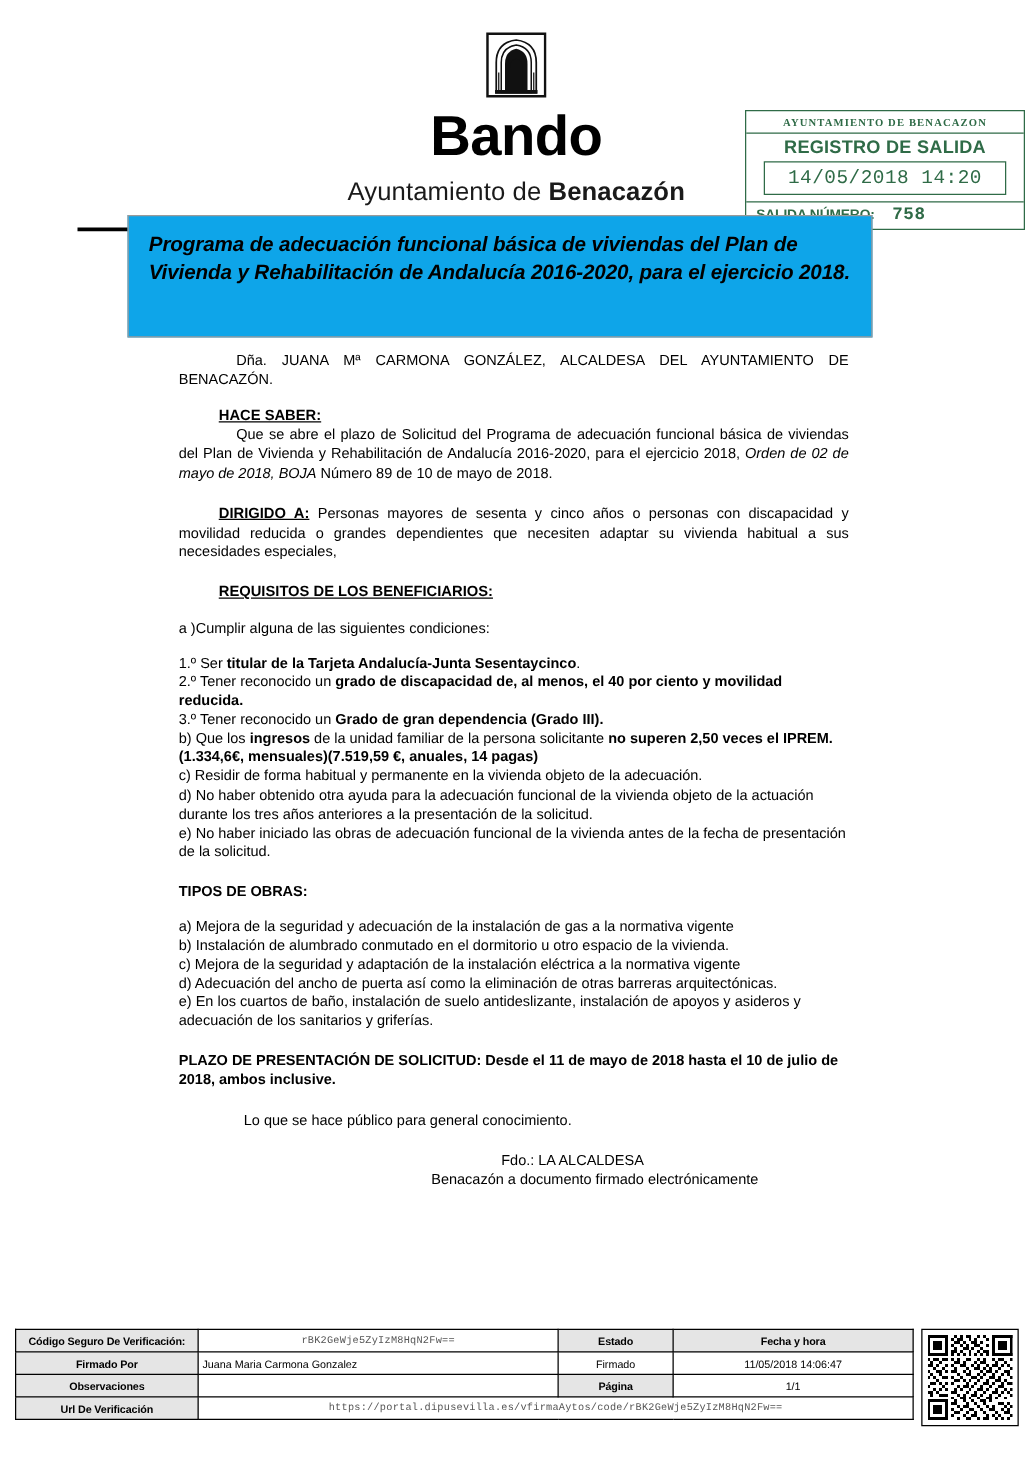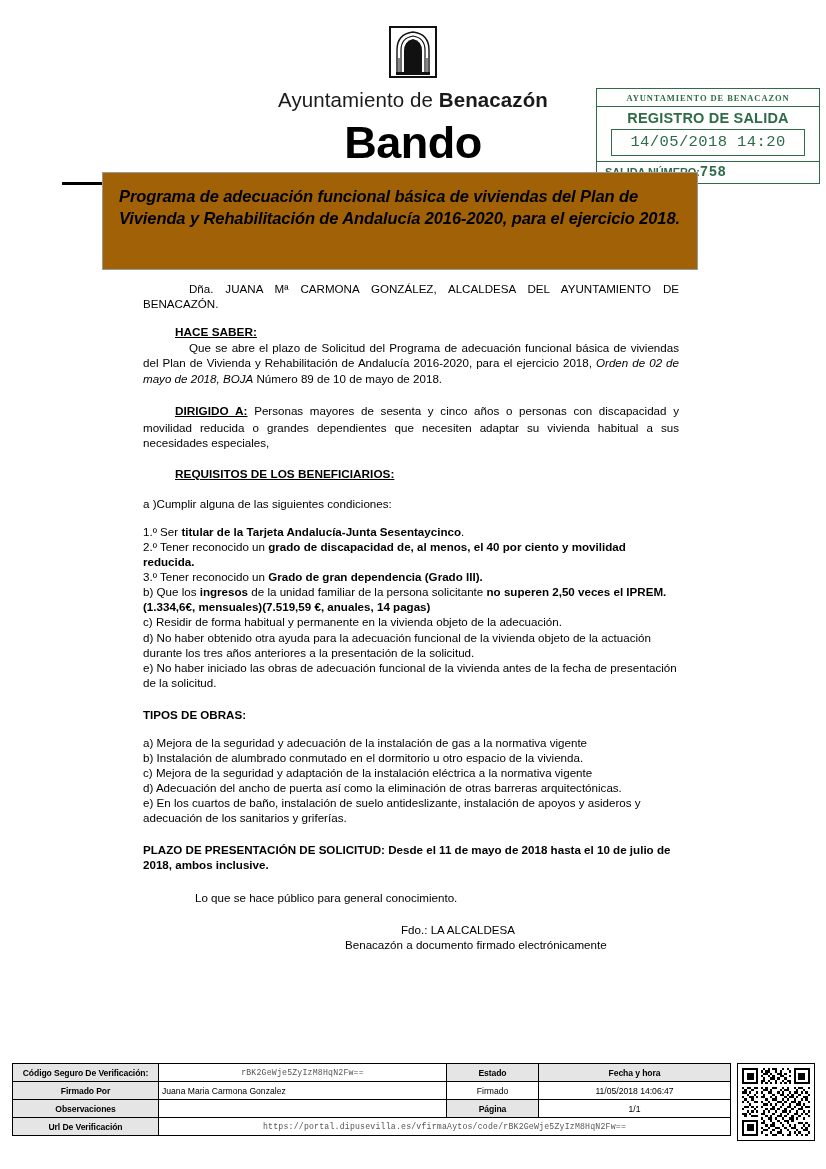--- a/index.html
+++ b/index.html
@@ -88,20 +88,21 @@
     letter-spacing: 0.4px;
   }
   .stamp-row-4 {
     border-top: 1.5px solid #2f6b47;
     font-size: 11px;
     font-weight: bold;
     padding: 2px 8px 3px 8px;
     display: flex;
     align-items: baseline;
     justify-content: flex-start;
+    gap: 14px;
   }
   .stamp-row-4 .label { letter-spacing: -0.1px; }
   .stamp-row-4 .num {
     font-size: 14px;
     font-family: "Liberation Mono", monospace;
     letter-spacing: 0.5px;
   }
 
   
   #subtitle-rule {
@@ -113,21 +114,21 @@
     background: #000;
   }
   #subtitle-box {
     position: absolute;
     left: 102px;
     top: 172px;
     width: 596px;
     min-height: 98px;
     border: 1px solid #9a9a9a;
     box-sizing: border-box;
-    background: #a16207;
+    background: #0ea5e9;
     padding: 12px 14px 10px 16px;
     z-index: 6;
   }
   #subtitle-text {
     font-size: 16.5px;
     font-weight: bold;
     font-style: italic;
     line-height: 1.34;
     letter-spacing: -0.1px;
   }
@@ -223,24 +224,24 @@
       <rect x="0" y="0" width="44" height="48" fill="#ffffff"></rect>
       <path d="M6 46 L6 22 Q6 6 22 4 Q38 6 38 22 L38 46 Z" fill="none" stroke="#111" stroke-width="1.4"></path>
       <path d="M10 46 L10 22 Q10 10 22 8 Q34 10 34 22 L34 46 Z" fill="none" stroke="#111" stroke-width="1.2"></path>
       <path d="M13 46 L13 23 Q13 13 22 11 Q31 13 31 23 L31 46 Z" fill="#111"></path>
       <path d="M17 46 L17 26 Q17 20 22 19 Q27 20 27 26 L27 46 Z" fill="#111"></path>
       <rect x="5" y="44" width="34" height="3" fill="#111"></rect>
       <line x1="8" y1="30" x2="8" y2="44" stroke="#111" stroke-width="1"></line>
       <line x1="36" y1="30" x2="36" y2="44" stroke="#111" stroke-width="1"></line>
     </svg>
   </div>
+  <div id="bando-title">Bando</div>
   <div id="ayuntamiento-line">
     <span>Ayuntamiento de </span><span class="muni">Benacazón</span>
   </div>
-  <div id="bando-title">Bando</div>
 </div>
 
 <div id="registro-stamp">
   <div class="stamp-row-1">AYUNTAMIENTO DE BENACAZON</div>
   <div class="stamp-row-2">REGISTRO DE SALIDA</div>
   <div class="stamp-datebox">14/05/2018 14:20</div>
   <div class="stamp-row-4">
     <span class="label">SALIDA NÚMERO:</span>
     <span class="num">758</span>
   </div>

